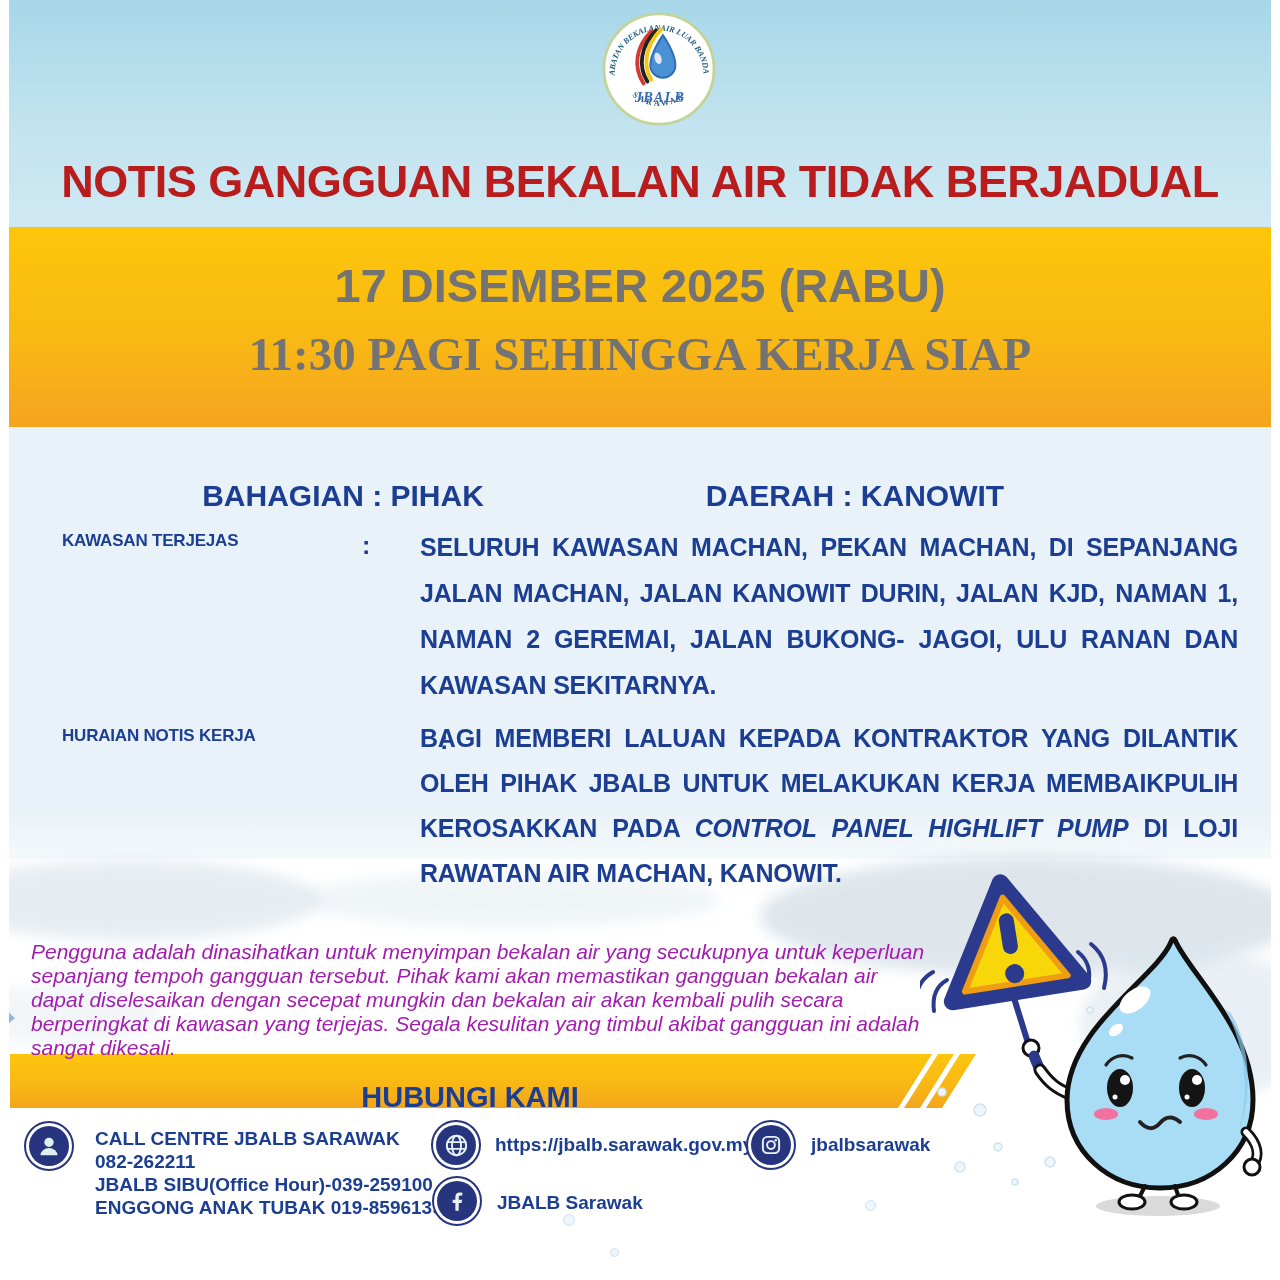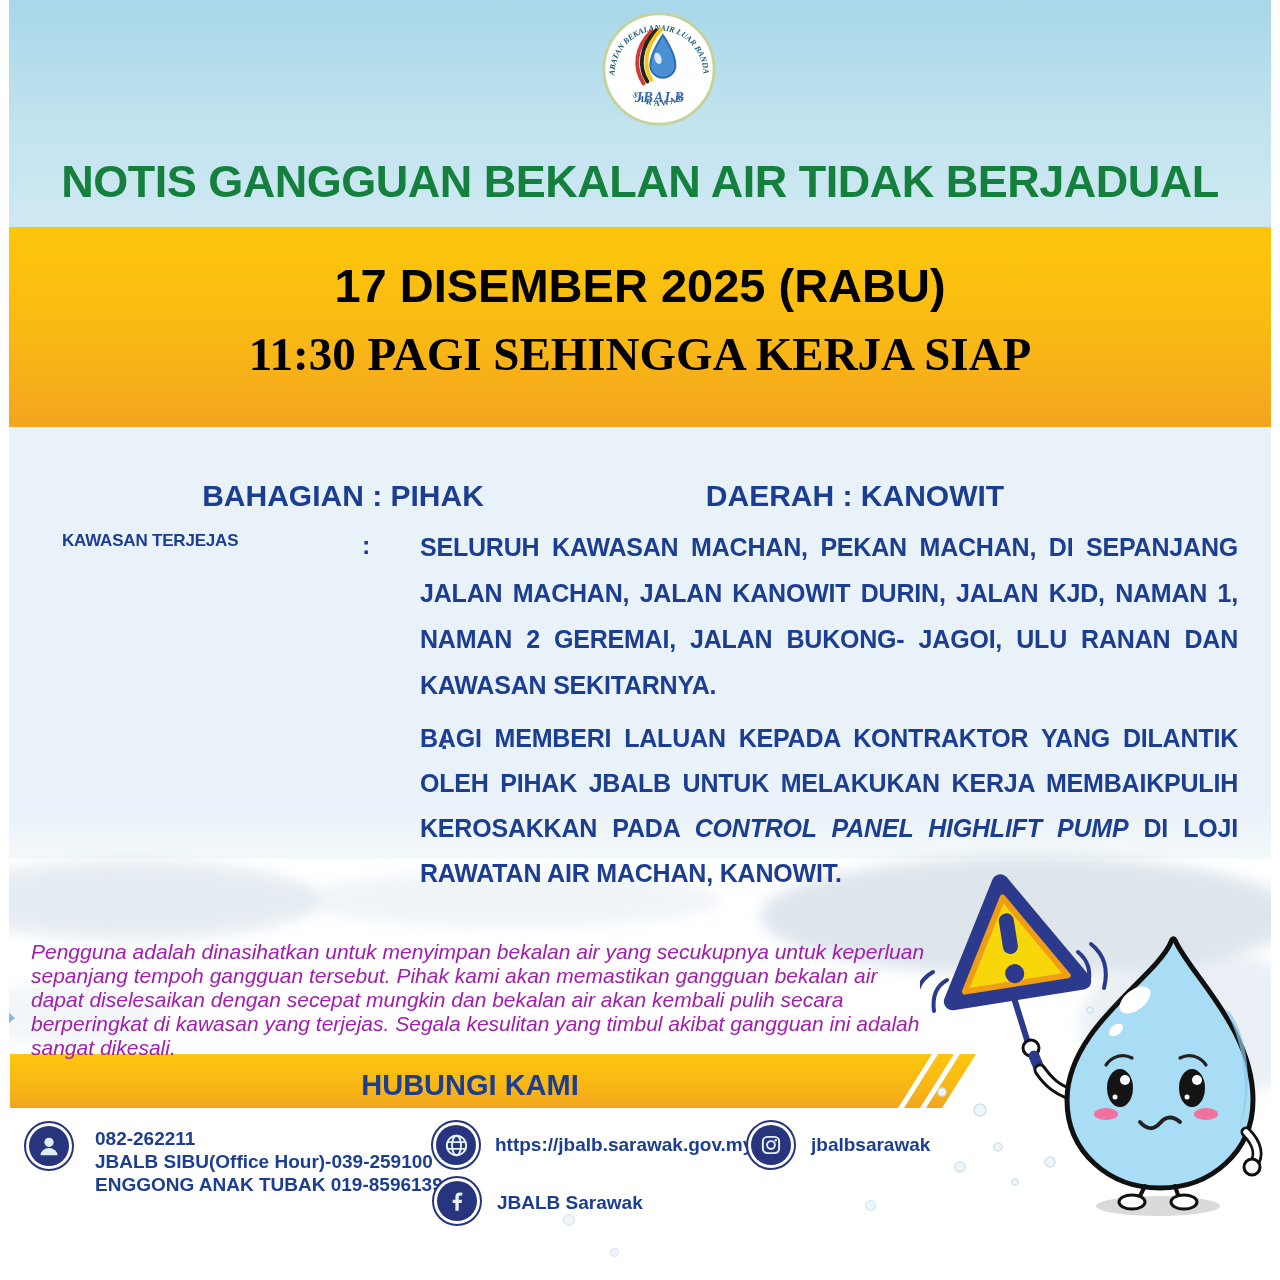--- a/index.html
+++ b/index.html
@@ -13,41 +13,41 @@
   .panel{left:0;top:427px;width:1280px;height:432px;background:linear-gradient(180deg,#e9f2f8 0%,#e9f2f8 88%,#f4f9fb 100%);}
   .splash{left:0;top:859px;width:1280px;height:421px;background:#ffffff;}
   .edge{top:0;width:9px;height:1280px;background:#ffffff;z-index:8;}
   .blob{border-radius:50%;filter:blur(7px);}
   .b1{left:-60px;top:860px;width:380px;height:80px;background:#d3dfe8;opacity:.55;}
   .b2{left:300px;top:872px;width:420px;height:55px;background:#dde8ef;opacity:.45;}
   .b3{left:760px;top:856px;width:540px;height:120px;background:#c9d7e1;opacity:.6;}
   .b4{left:1080px;top:950px;width:240px;height:150px;background:#d5e1ea;opacity:.5;}
   .b5{left:-40px;top:985px;width:200px;height:60px;background:#dfe9f0;opacity:.4;}
   .wedge{left:0;top:1004px;width:15px;height:26px;background:#6f9fd8;opacity:.75;clip-path:polygon(0 0,100% 55%,0 100%);}
-  .title{left:10px;top:156px;width:1260px;text-align:center;font-size:45px;font-weight:bold;letter-spacing:-.5px;color:#15803d;}
-  .dline{left:10px;width:1260px;text-align:center;font-size:47px;font-weight:bold;color:#000000;}
+  .title{left:10px;top:156px;width:1260px;text-align:center;font-size:45px;font-weight:bold;letter-spacing:-.5px;color:#b91c1c;}
+  .dline{left:10px;width:1260px;text-align:center;font-size:47px;font-weight:bold;color:#737373;}
   .d1{top:258px;} .d2{top:327px;font-family:Liberation Serif, serif;}
   .regline{font-size:30px;font-weight:bold;color:#1c3e92;text-align:center;width:400px;}
   .bahagian{left:143px;top:479px;} .daerah{left:655px;top:479px;}
   .seclabel{font-size:17px;font-weight:bold;color:#1c3e92;letter-spacing:-.2px;}
   .seccolon{font-size:25px;font-weight:bold;color:#1c3e92;}
   .secbody{width:818px;font-size:25px;font-weight:bold;color:#1c3e92;letter-spacing:-.2px;
            text-align:justify;text-justify:inter-word;}
   .kawasan-body{left:420px;top:524px;line-height:46px;}
   .huraian-body{left:420px;top:716px;line-height:45px;}
   .advisory{left:31px;top:940px;width:902px;font-size:21px;line-height:24px;font-style:italic;color:#a21caf;z-index:4;}
 
   
   .banner-wrap{left:10px;top:1054px;width:990px;height:54px;z-index:3;}
   .banner-bar,.stripe{position:absolute;left:0;top:0;width:990px;height:54px;
         background:linear-gradient(180deg,#fdc60d 0%,#f8b615 60%,#f3a51d 100%);}
   .banner-bar{clip-path:polygon(0 0,922px 0,888px 100%,0 100%);}
   .s1{clip-path:polygon(928px 0,944px 0,910px 100%,894px 100%);}
   .s2{clip-path:polygon(950px 0,966px 0,932px 100%,916px 100%);}
-  .banner-text{position:absolute;left:0;top:4px;width:920px;height:54px;line-height:54px;text-align:center;
+  .banner-text{position:absolute;left:0;top:16px;width:920px;height:54px;line-height:54px;text-align:center;
         font-size:29px;font-weight:bold;color:#1c3e92;}
 
   
   .cicon{width:46px;height:46px;border:2px solid #27357e;border-radius:50%;background:#ffffff;
          display:flex;align-items:center;justify-content:center;z-index:4;}
   .cicon .in{width:40px;height:40px;border-radius:50%;background:#27357e;display:flex;align-items:center;justify-content:center;}
   .ctext{font-size:19px;font-weight:bold;color:#1c3e92;line-height:23px;z-index:4;}
 
   .bubble{border:1.5px solid #cfe2ee;background:#eef6fb;border-radius:50%;z-index:2;}
 
@@ -98,20 +98,21 @@
   <div class="abs dline d1">17 DISEMBER 2025 (RABU)</div>
   <div class="abs dline d2">11:30 PAGI SEHINGGA KERJA SIAP</div>
 
   <div class="abs regline bahagian">BAHAGIAN : PIHAK</div>
   <div class="abs regline daerah">DAERAH : KANOWIT</div>
 
   <div class="abs seclabel" style="left:62px;top:531px;">KAWASAN TERJEJAS</div>
   <div class="abs seccolon" style="left:362px;top:531px;">:</div>
   <div class="abs secbody kawasan-body">SELURUH KAWASAN MACHAN, PEKAN MACHAN, DI SEPANJANG JALAN MACHAN, JALAN KANOWIT DURIN, JALAN KJD, NAMAN 1, NAMAN 2 GEREMAI, JALAN BUKONG- JAGOI, ULU RANAN DAN KAWASAN SEKITARNYA.</div>
 
+  <div class="abs seclabel" style="left:62px;top:726px;">HURAIAN NOTIS KERJA</div>
   <div class="abs seccolon" style="left:440px;top:726px;">:</div>
   <div class="abs secbody huraian-body"><span>BAGI MEMBERI LALUAN KEPADA KONTRAKTOR YANG DILANTIK OLEH PIHAK JBALB UNTUK MELAKUKAN KERJA MEMBAIKPULIH KEROSAKKAN PADA </span><span style="font-style:italic">CONTROL PANEL HIGHLIFT PUMP</span><span> DI LOJI RAWATAN AIR MACHAN, KANOWIT.</span></div>
 
   <div class="abs advisory">Pengguna adalah dinasihatkan untuk menyimpan bekalan air yang secukupnya untuk keperluan sepanjang tempoh gangguan tersebut. Pihak kami akan memastikan gangguan bekalan air dapat diselesaikan dengan secepat mungkin dan bekalan air akan kembali pulih secara berperingkat di kawasan yang terjejas. Segala kesulitan yang timbul akibat gangguan ini adalah sangat dikesali.</div>
 
   <div class="abs banner-wrap">
     <div class="banner-bar"></div>
     <div class="stripe s1"></div>
     <div class="stripe s2"></div>
     <div class="banner-text">HUBUNGI KAMI</div>
@@ -119,20 +120,21 @@
 
   <div class="abs cicon" style="left:24px;top:1121px;">
     <div class="in">
       <svg width="26" height="26" viewBox="0 0 24 24">
         <circle cx="12" cy="8.6" r="4.3" fill="#dfeef0"></circle>
         <path d="M4.2,20.5 a7.8,6.6 0 0 1 15.6,0 z" fill="#dfeef0"></path>
       </svg>
     </div>
   </div>
   <div class="abs ctext" style="left:95px;top:1127px;">
+    <div>CALL CENTRE JBALB SARAWAK</div>
     <div>082-262211</div>
     <div>JBALB SIBU(Office Hour)-039-259100</div>
     <div>ENGGONG ANAK TUBAK 019-8596139</div>
   </div>
 
   <div class="abs cicon" style="left:431px;top:1120px;">
     <div class="in">
       <svg width="27" height="27" viewBox="0 0 24 24" fill="none" stroke="#e8f2f4" stroke-width="1.7">
         <circle cx="12" cy="12" r="8.6"></circle>
         <ellipse cx="12" cy="12" rx="4" ry="8.6"></ellipse>

